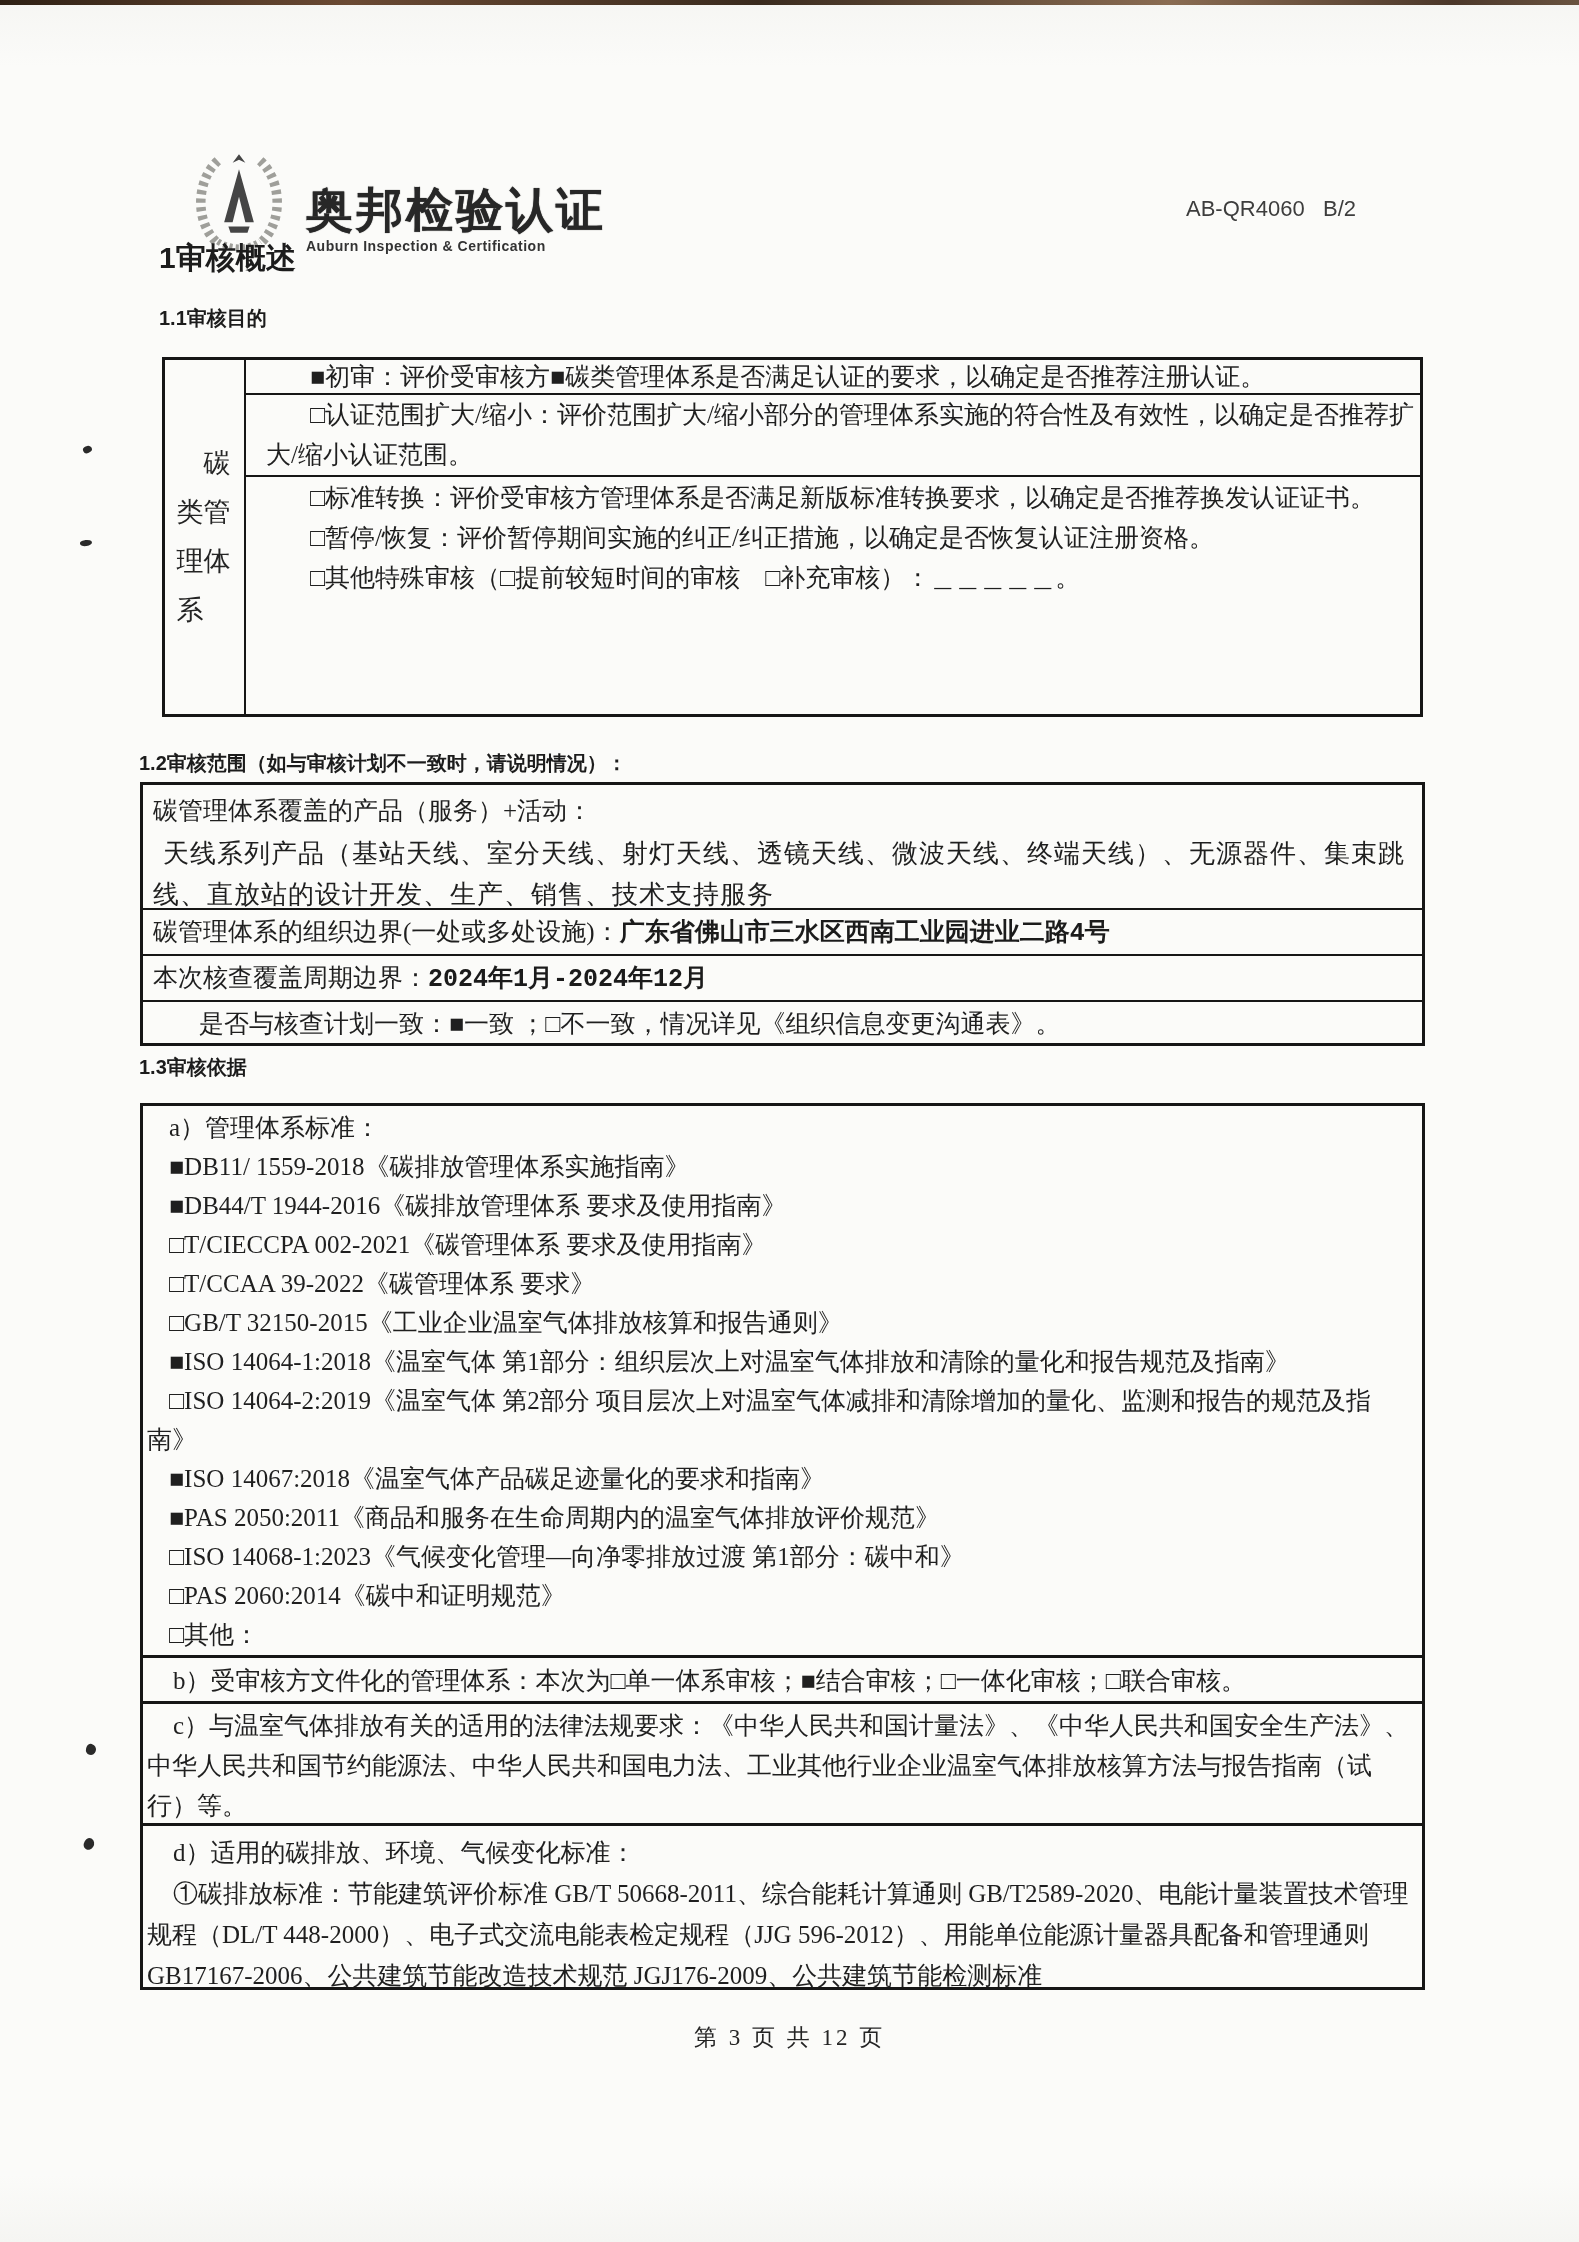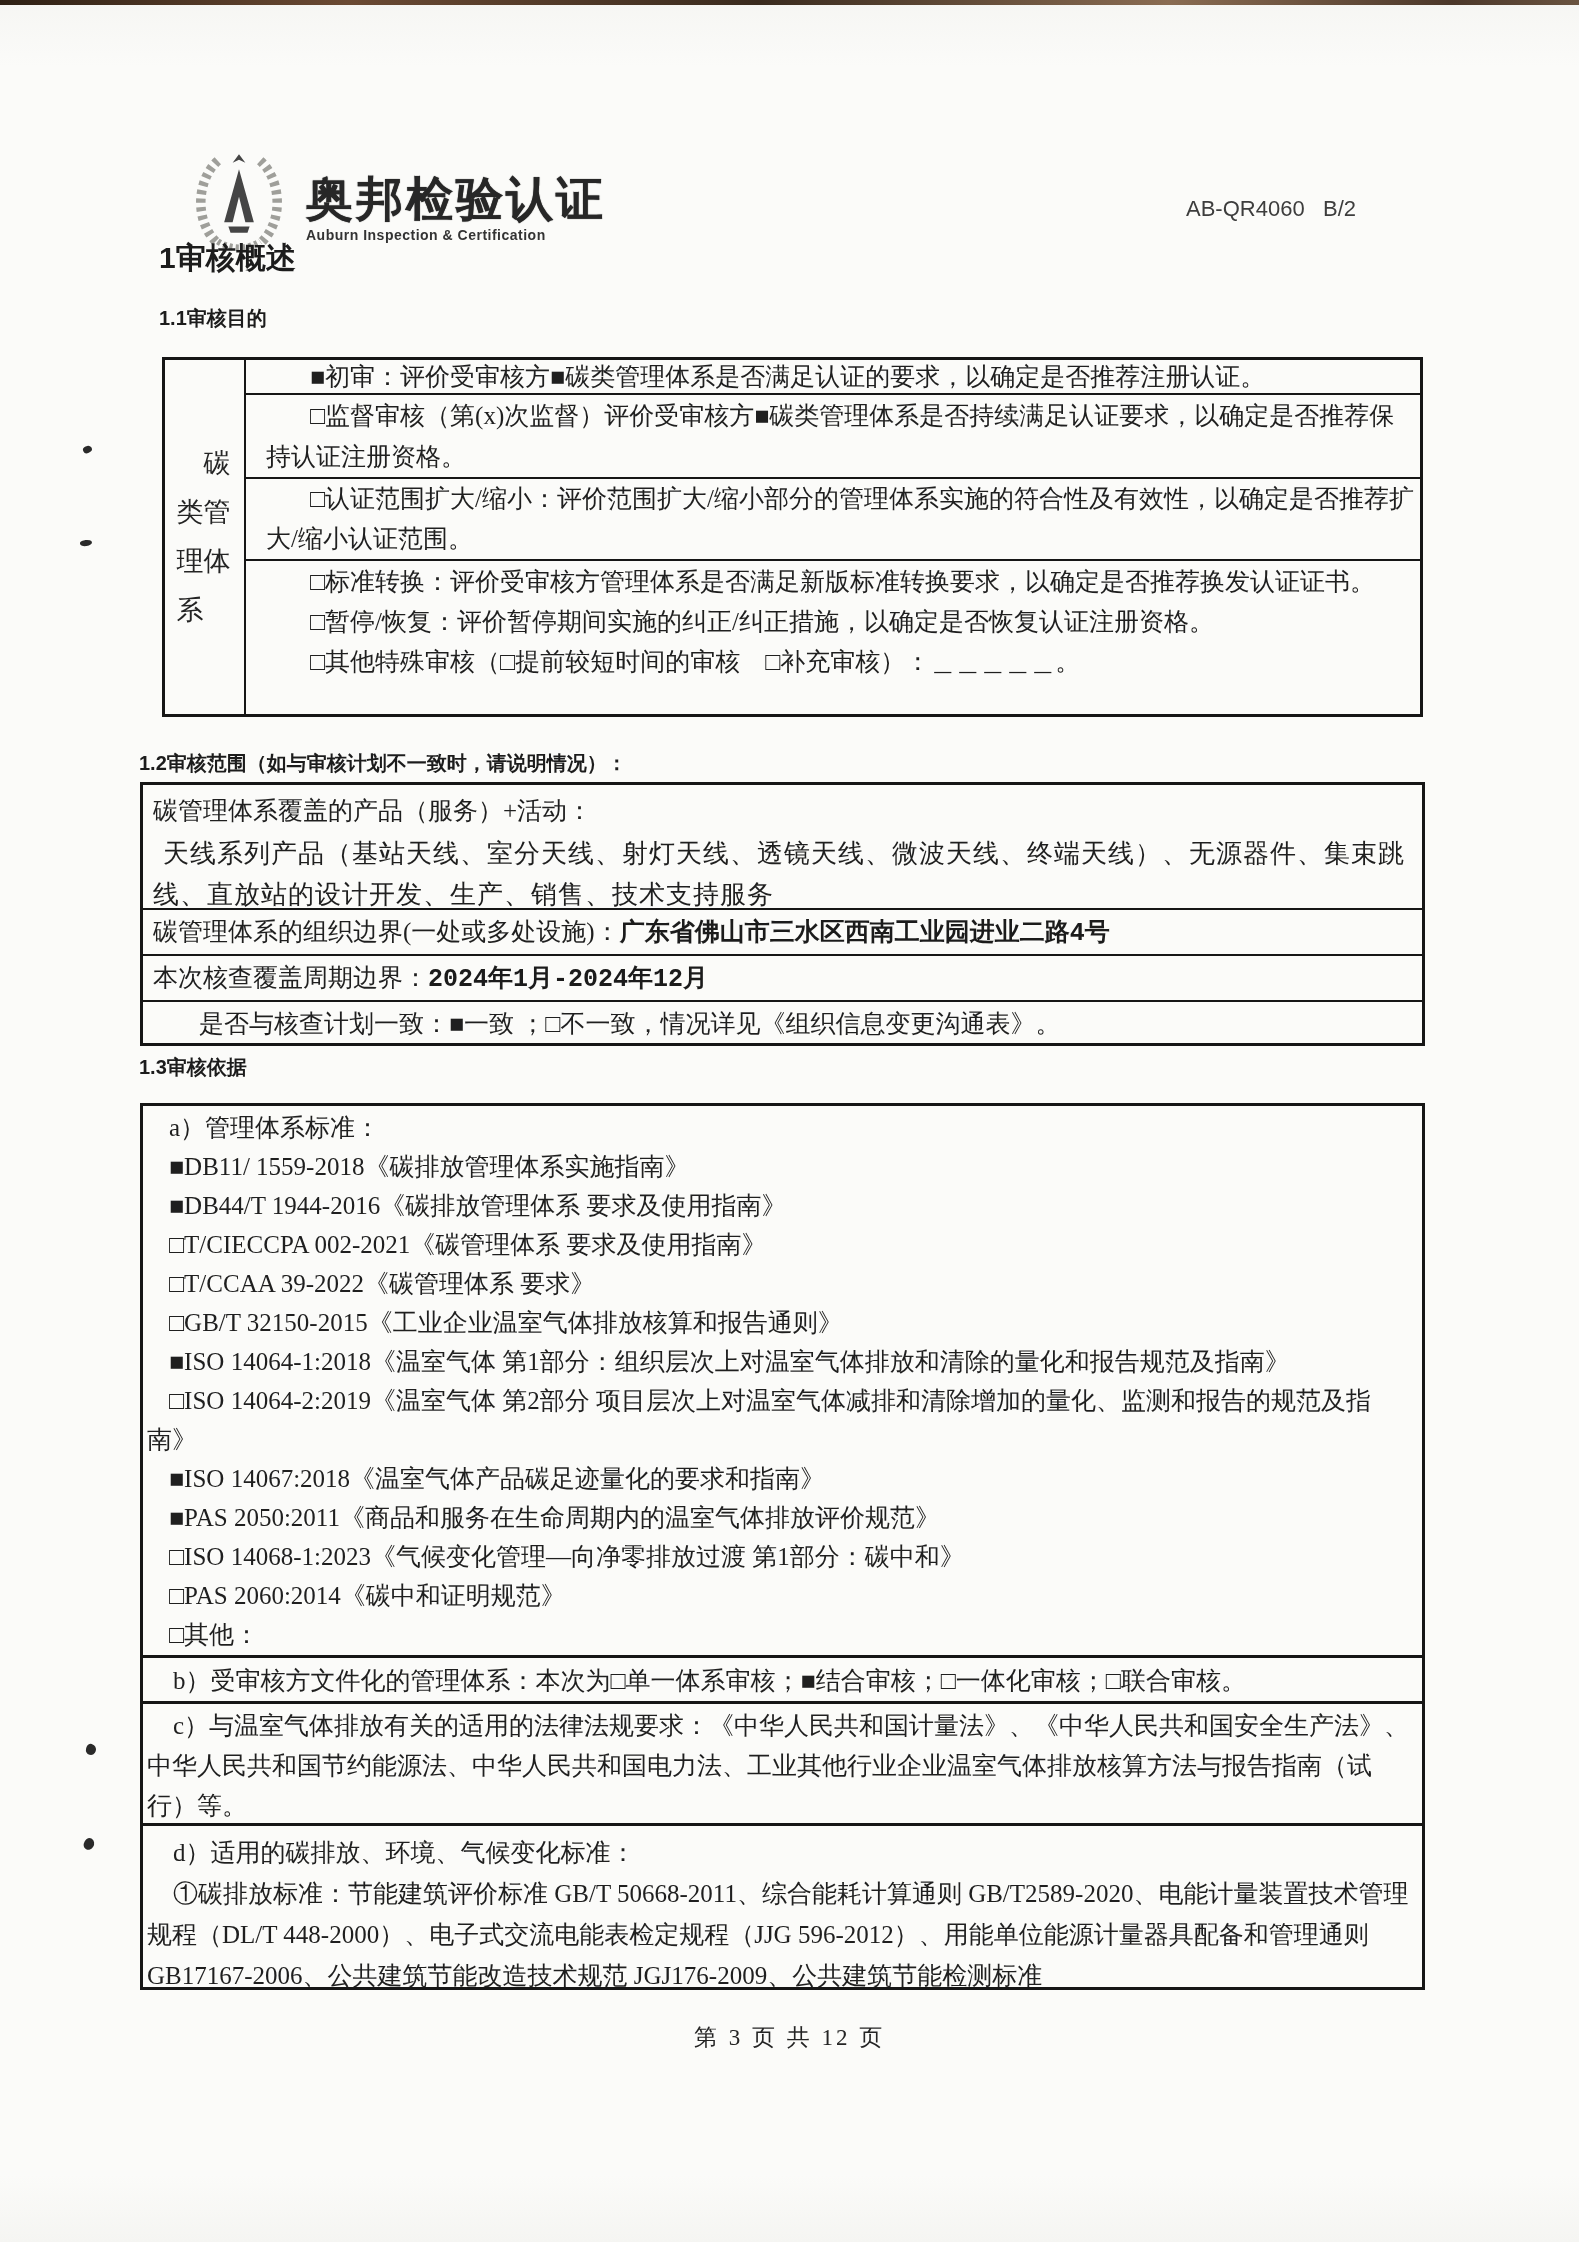--- a/index.html
+++ b/index.html
@@ -10,21 +10,21 @@
     background:linear-gradient(180deg,#f6f6f3 0%,#fbfbf9 3%,#fbfbf9 97%,#f5f5f2 100%);
     font-family:"Liberation Serif","DejaVu Serif",serif;
     color:#1f1f1f;
     overflow:hidden;
   }
   .scanline{
     position:absolute;top:0;left:0;width:100%;height:5px;
     background:linear-gradient(90deg,#2e2014,#6b4a33 22%,#3a2b1e 48%,#8a6c52 74%,#4c382a 92%,#6a5440);
   }
   
-  .logo{position:absolute;left:186px;top:148px;display:flex;align-items:center;}
+  .logo{position:absolute;left:186px;top:148px;display:flex;align-items:flex-end;}
   .emblem{width:106px;height:106px;opacity:.85;}
   .logo-text{margin-left:14px;padding-top:14px;}
   .logo-title{
     font-family:"Liberation Sans","DejaVu Sans",sans-serif;
     font-weight:900;font-size:47px;line-height:50px;letter-spacing:3px;color:#272727;
     text-shadow:0 0 1px #272727;
   }
   .logo-sub{
     font-family:"Liberation Sans","DejaVu Sans",sans-serif;
     font-weight:700;font-size:14px;color:#333;margin-top:3px;letter-spacing:.5px;
@@ -138,23 +138,20 @@
   <div class="h1">1审核概述</div>
   <div class="h2 h2-11">1.1审核目的</div>
 
   <div class="tbl t11">
     <div class="t11-side">
       <span>碳类管理体系</span>
     </div>
     <div class="t11-rows">
       <div class="t11-row t11-r1">
         <p>■初审：评价受审核方■碳类管理体系是否满足认证的要求，以确定是否推荐注册认证。</p>
-      </div>
-      <div class="t11-row t11-r3">
-        <p>□监督审核（第(x)次监督）评价受审核方■碳类管理体系是否持续满足认证要求，以确定是否推荐保持认证注册资格。</p>
       </div>
       <div class="t11-row t11-r4">
         <p>□认证范围扩大/缩小：评价范围扩大/缩小部分的管理体系实施的符合性及有效性，以确定是否推荐扩大/缩小认证范围。</p>
       </div>
       <div class="t11-row t11-r5">
         <p>□标准转换：评价受审核方管理体系是否满足新版标准转换要求，以确定是否推荐换发认证证书。</p>
         <p>□暂停/恢复：评价暂停期间实施的纠正/纠正措施，以确定是否恢复认证注册资格。</p>
         <p>□其他特殊审核（□提前较短时间的审核　□补充审核）：＿＿＿＿＿。</p>
       </div>
     </div>

